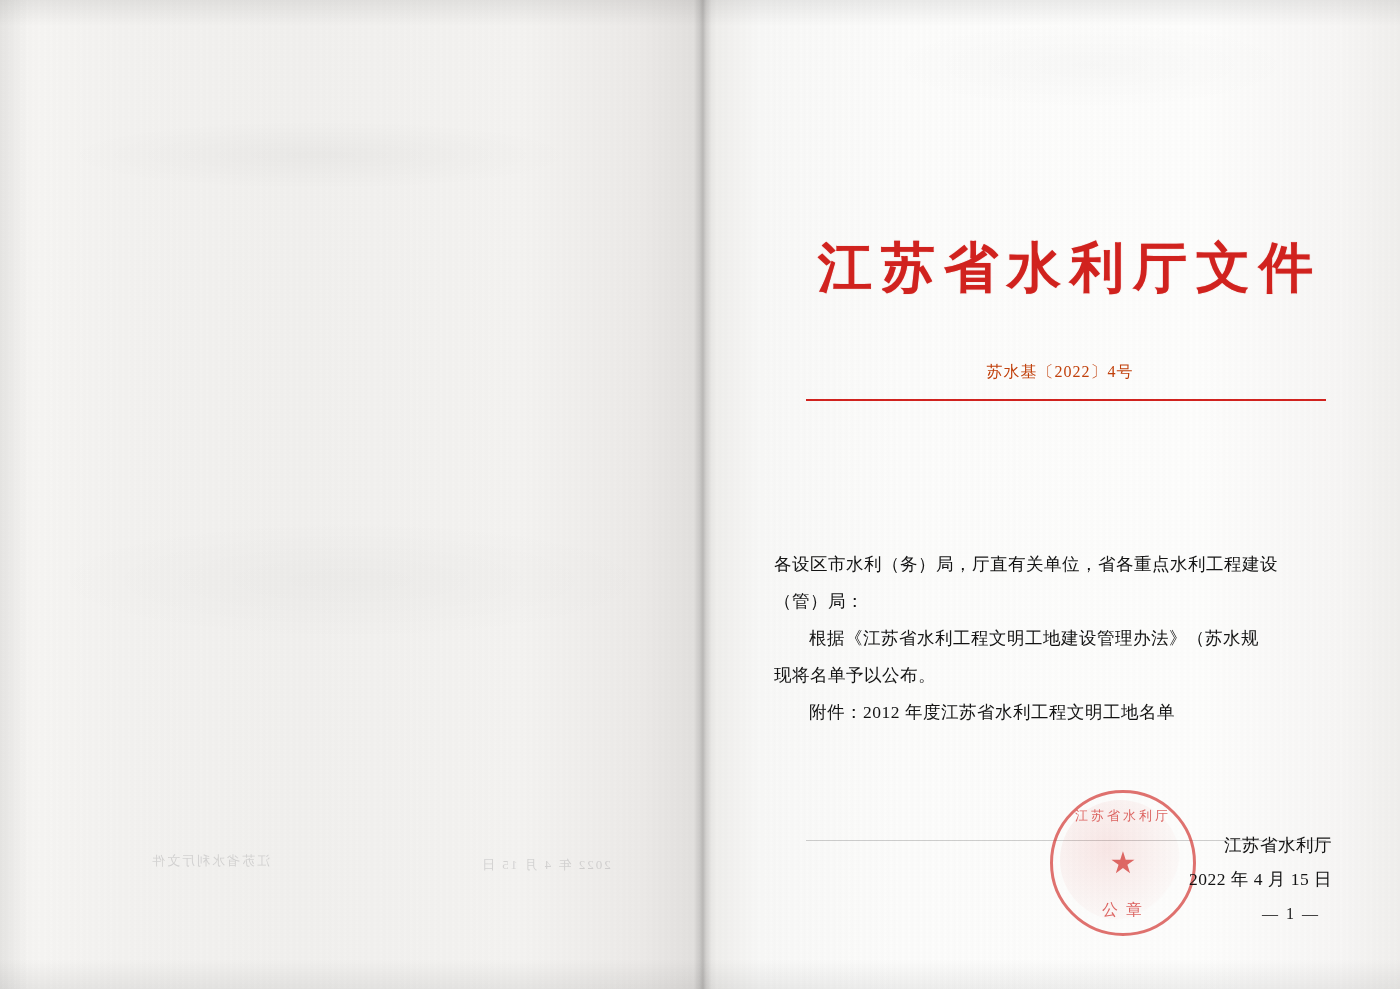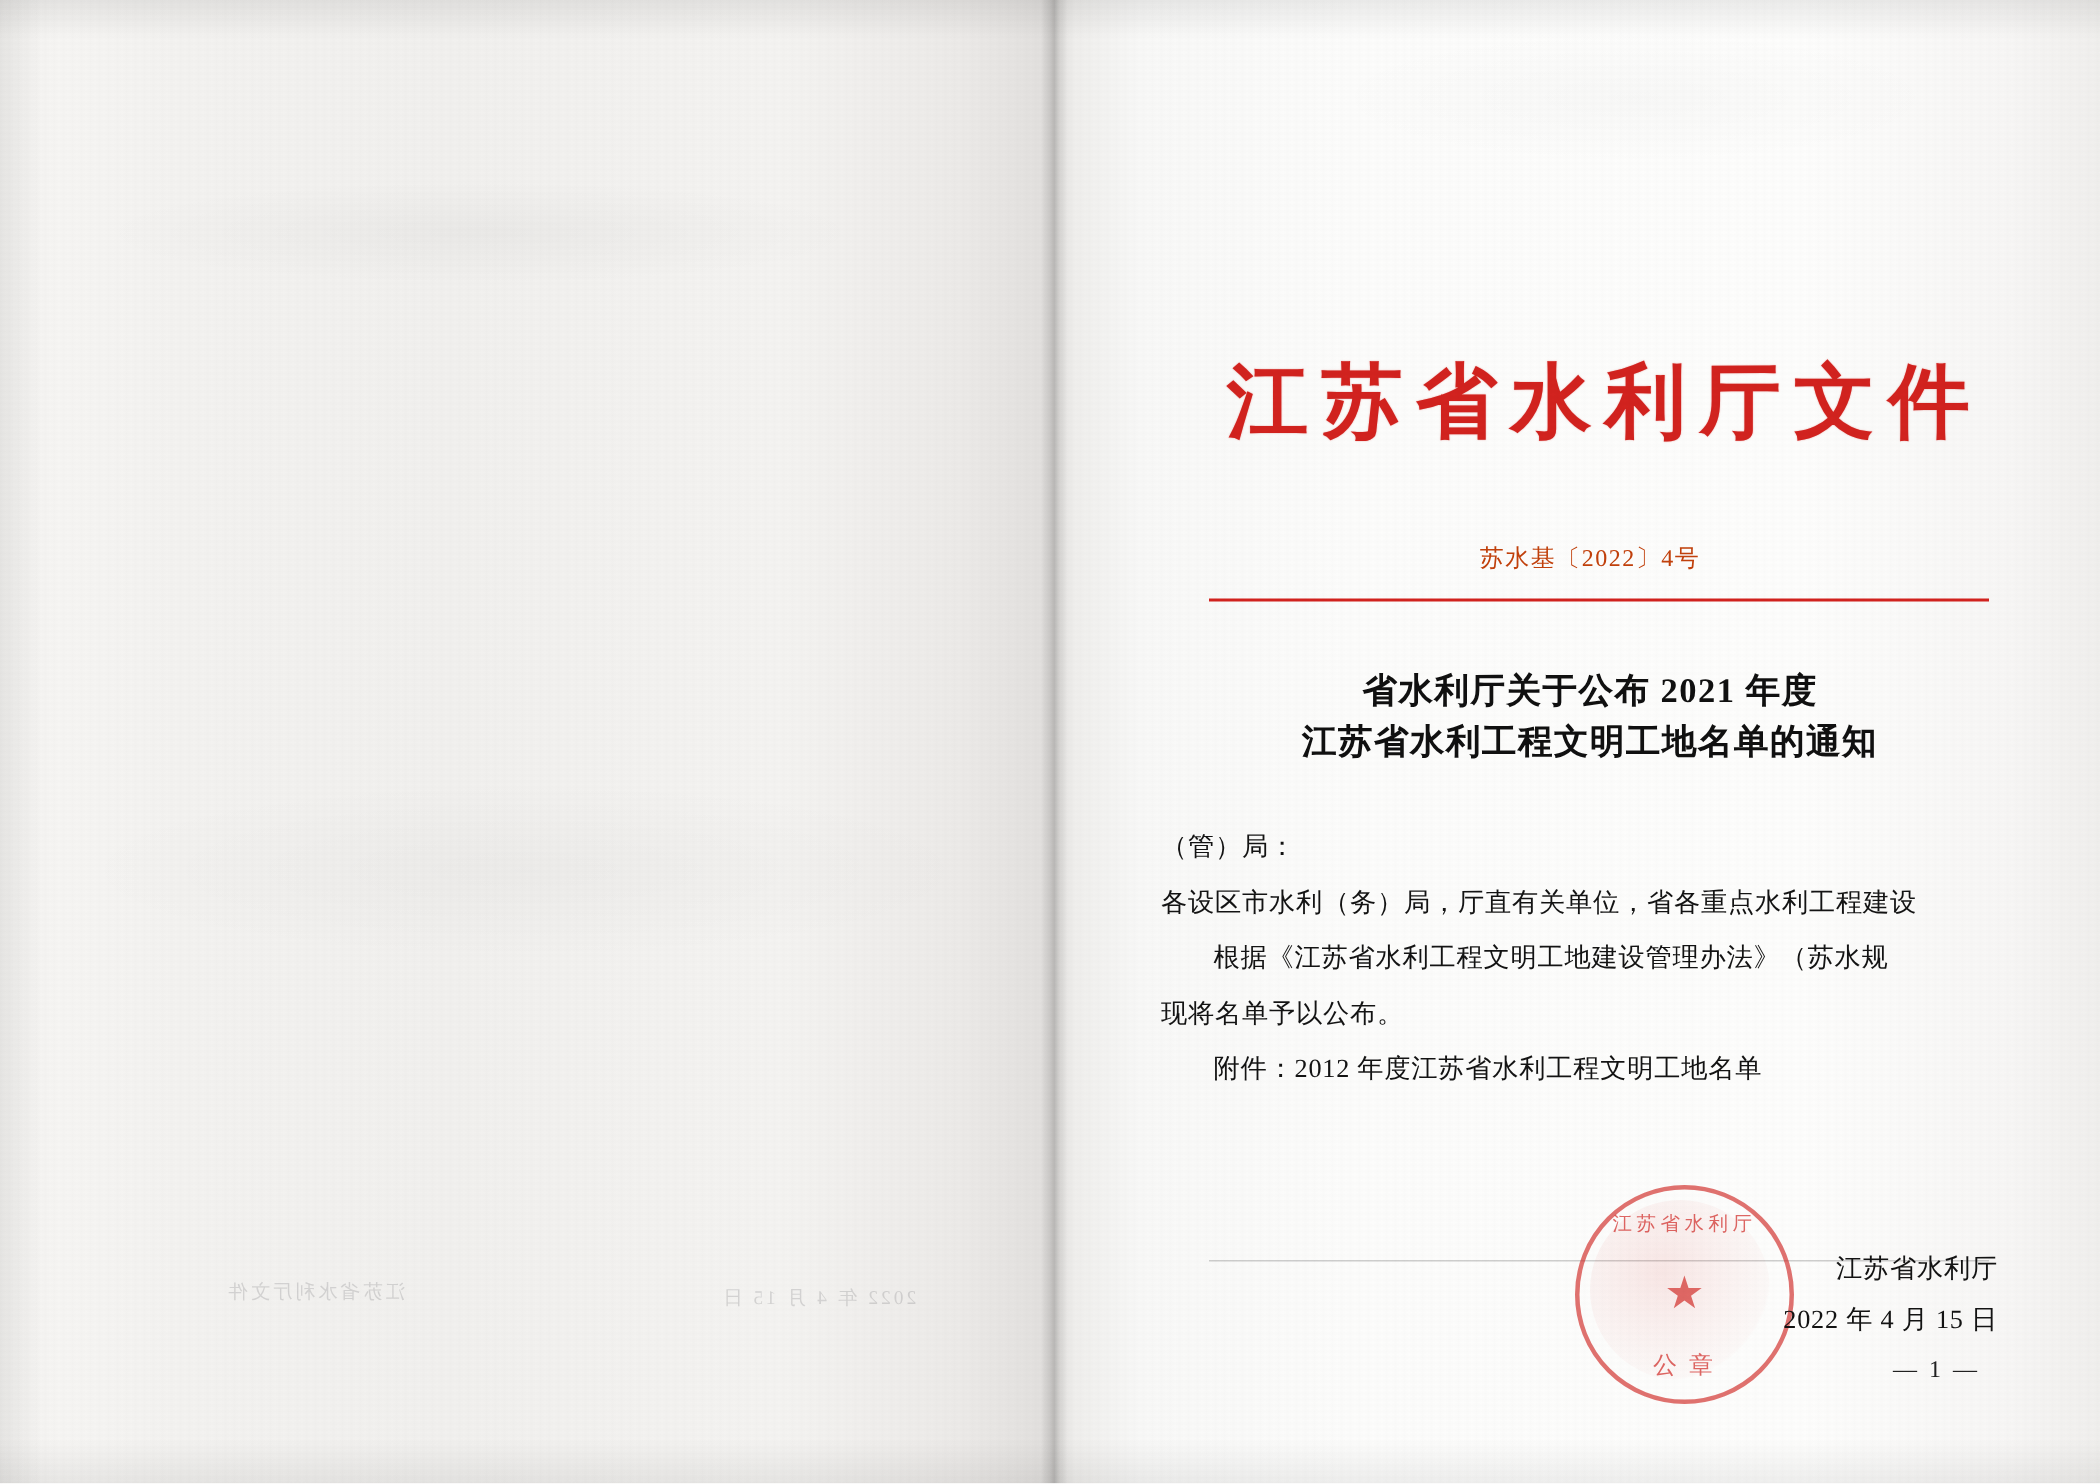--- a/index.html
+++ b/index.html
@@ -245,28 +245,24 @@
   <div class="edge-shadow-left"></div>
 
   <div class="doc">
 
     <div class="masthead">江苏省水利厅文件</div>
 
     <div class="doc-number">苏水基〔2022〕4号</div>
 
     <div class="red-rule"></div>
 
-    <div class="title">
-      <div>省水利厅关于公布 2021 年度</div>
-      <div>江苏省水利工程文明工地名单的通知</div>
-    </div>
 
     <div class="body-text">
+      <p>各设区市水利（务）局，厅直有关单位，省各重点水利工程建设</p>
       <p>（管）局：</p>
-      <p>各设区市水利（务）局，厅直有关单位，省各重点水利工程建设</p>
       <p class="indent">根据《江苏省水利工程文明工地建设管理办法》（苏水规</p>
       <p>现将名单予以公布。</p>
       <p class="indent">附件：2012 年度江苏省水利工程文明工地名单</p>
     </div>
 
     <div class="footer-rule"></div>
 
     <div class="seal-smear"></div>
     <div class="seal">
       <div class="seal-top">江苏省水利厅</div>

